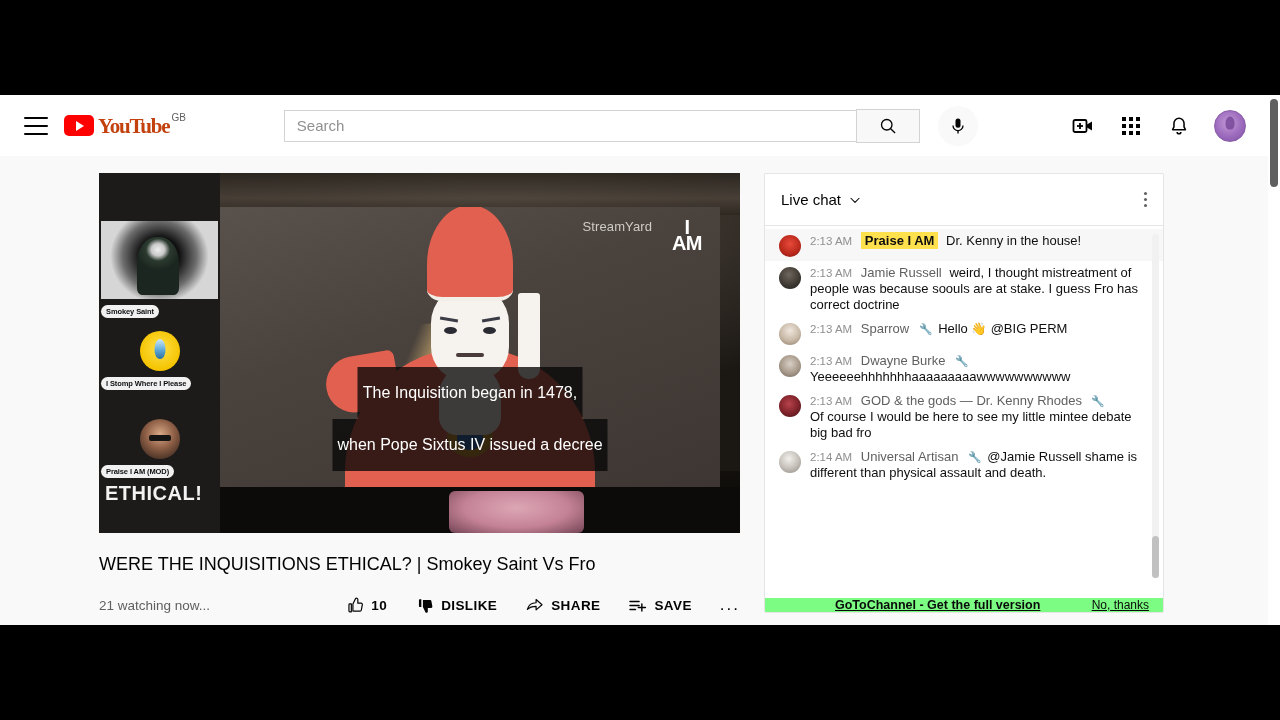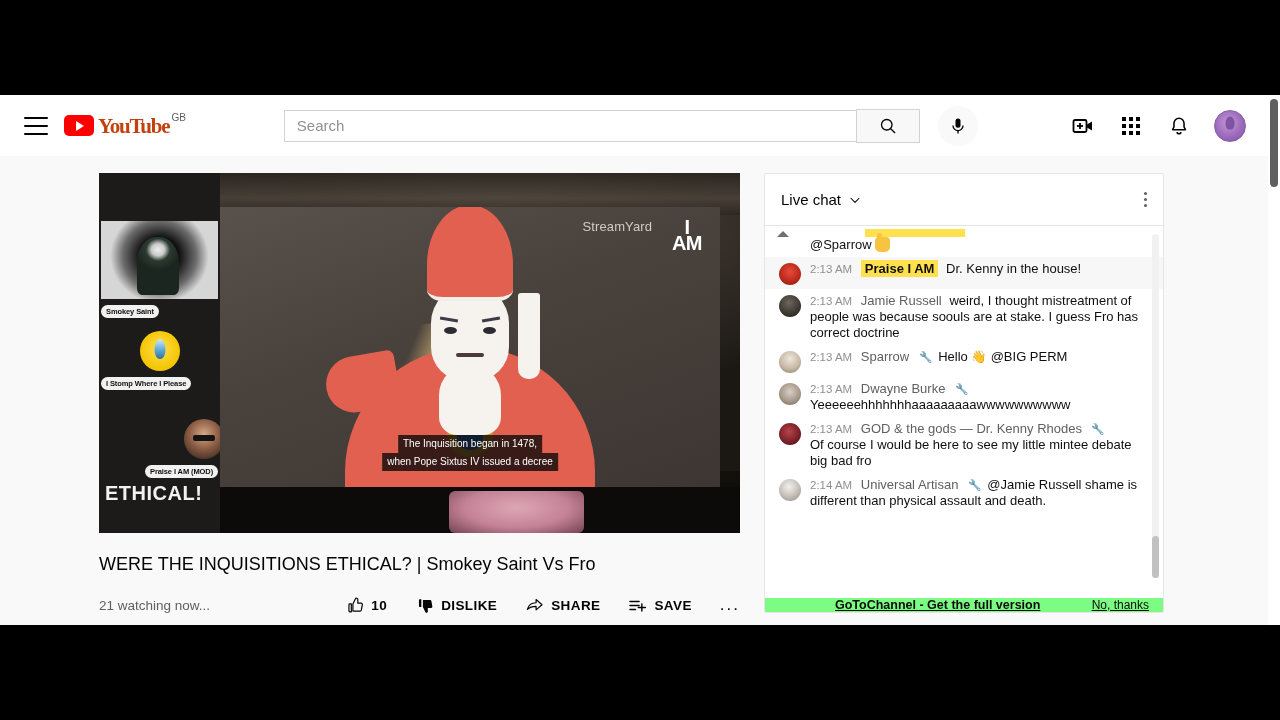--- a/index.html
+++ b/index.html
@@ -158,21 +158,21 @@
   .tile.t2 .tile-avatar {
     width: 40px; height: 40px; border-radius: 50%;
     background: radial-gradient(circle at 50% 45%, #ffe14d 0%, #f5c400 70%, #e2b000 100%);
     margin: 0 auto; position: relative;
   }
   .tile.t2 .tile-avatar::after{
     content:""; position:absolute; left:50%; top:46%; transform:translate(-50%,-50%);
     width: 11px; height: 20px; border-radius: 50% 50% 45% 45%;
     background: linear-gradient(180deg,#cfe8f5 0%, #5ea8d8 55%, #2f6f9e 100%);
   }
-  .tile.t3 { top: 246px; margin-left: 44px; }
+  .tile.t3 { top: 246px; }
   .tile.t3 .tile-avatar {
     width: 40px; height: 40px; border-radius: 50%;
     background: radial-gradient(circle at 50% 38%, #d8a887 0%, #8e5f46 45%, #241a14 100%);
     margin: 0 auto; position: relative; overflow:hidden;
   }
   .tile.t3 .tile-avatar::after{
     content:""; position:absolute; left:9px; top:16px; width:22px; height:6px;
     background:#141414; border-radius: 2px;
   }
   .tile-name {
@@ -245,21 +245,21 @@
     position:absolute; right: 18px; top: 12px;
     color:#ffffff; font-weight: bold; line-height: .82;
     text-align:center; font-size: 20px; letter-spacing: -.5px;
   }
   .captions {
     position:absolute; left: 50%; transform:translateX(-50%); bottom: 16px;
     text-align:center; width: max-content;
   }
   .captions span {
     display:block; background: rgba(8,8,8,.78); color:#fff;
-    font-size: 10px; line-height: 16px; padding: 1px 5px;
+    font-size: 16px; line-height: 16px; padding: 18px 5px;
     width: max-content; margin: 0 auto;
   }
   .bottom-strip {
     position:absolute; left:121px; right:0; bottom:0; height:46px;
     background: #0d0b09;
   }
   .bottom-strip::after{
     content:""; position:absolute; left: 44%; top: 4px; width: 26%; height: 42px;
     background: radial-gradient(ellipse at 50% 40%, #f3b8c8 0%, #d98fa6 55%, #7d4a5c 100%);
     opacity:.9; border-radius: 6px;
@@ -562,29 +562,20 @@
         </div>
         <div class="chat-kebab">
           <i></i>
             <i></i>
             <i></i>
         </div>
       </div>
 
       <div class="chat-list">
 
-        <div class="msg" style="position:relative;padding-top:0;">
-          <div class="caret-up"></div>
-          <div class="yellow-bar"></div>
-          <div class="m-av" style="visibility:hidden"></div>
-          <div class="m-body" style="margin-top:8px;">
-            <span class="m-text">@Sparrow</span>
-            <span class="hand-emoji"></span>
-          </div>
-        </div>
 
         <div class="msg shaded">
           <div class="m-av av-a"></div>
           <div class="m-body">
             <span class="m-time">2:13 AM</span>
             <span class="m-name badge-hl">Praise I AM</span>
             <span class="m-text">Dr. Kenny in the house!</span>
           </div>
         </div>
 

